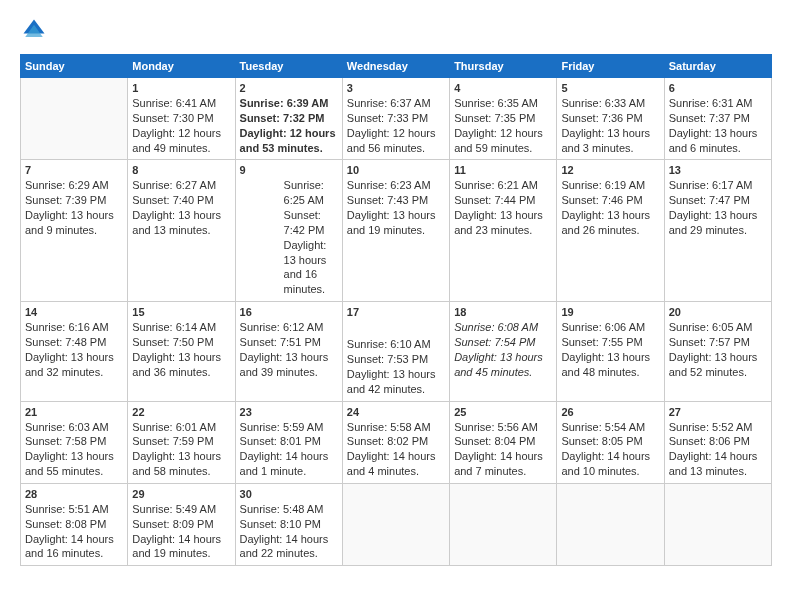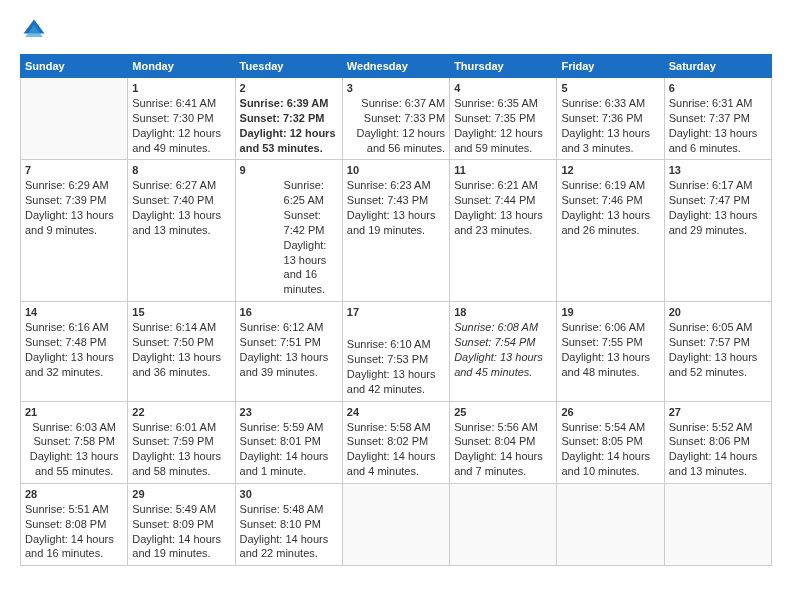--- a/index.html
+++ b/index.html
@@ -146,21 +146,21 @@
           </td>
           <td>
             <span class="day-num">2</span>
             <div class="day-info" style="white-space: pre-line; font-weight: bold;">Sunrise: 6:39 AM
 Sunset: 7:32 PM
 Daylight: 12 hours
 and 53 minutes.</div>
           </td>
           <td>
             <span class="day-num">3</span>
-            <div class="day-info" style="white-space: pre-line; text-align: right;">Sunrise: 6:37 AM
+            <div class="day-info" style="white-space: pre-line;">Sunrise: 6:37 AM
 Sunset: 7:33 PM
 Daylight: 12 hours
 and 56 minutes.</div>
           </td>
           <td>
             <span class="day-num">4</span>
             <div class="day-info" style="white-space: pre-line;">Sunrise: 6:35 AM
 Sunset: 7:35 PM
 Daylight: 12 hours
 and 59 minutes.</div>
@@ -278,21 +278,21 @@
             <span class="day-num">20</span>
             <div class="day-info" style="white-space: pre-line;">Sunrise: 6:05 AM
 Sunset: 7:57 PM
 Daylight: 13 hours
 and 52 minutes.</div>
           </td>
         </tr>
         <tr>
           <td>
             <span class="day-num">21</span>
-            <div class="day-info" style="white-space: pre-line; text-align: center;">Sunrise: 6:03 AM
+            <div class="day-info" style="white-space: pre-line;">Sunrise: 6:03 AM
 Sunset: 7:58 PM
 Daylight: 13 hours
 and 55 minutes.</div>
           </td>
           <td>
             <span class="day-num">22</span>
             <div class="day-info" style="white-space: pre-line;">Sunrise: 6:01 AM
 Sunset: 7:59 PM
 Daylight: 13 hours
 and 58 minutes.</div>

